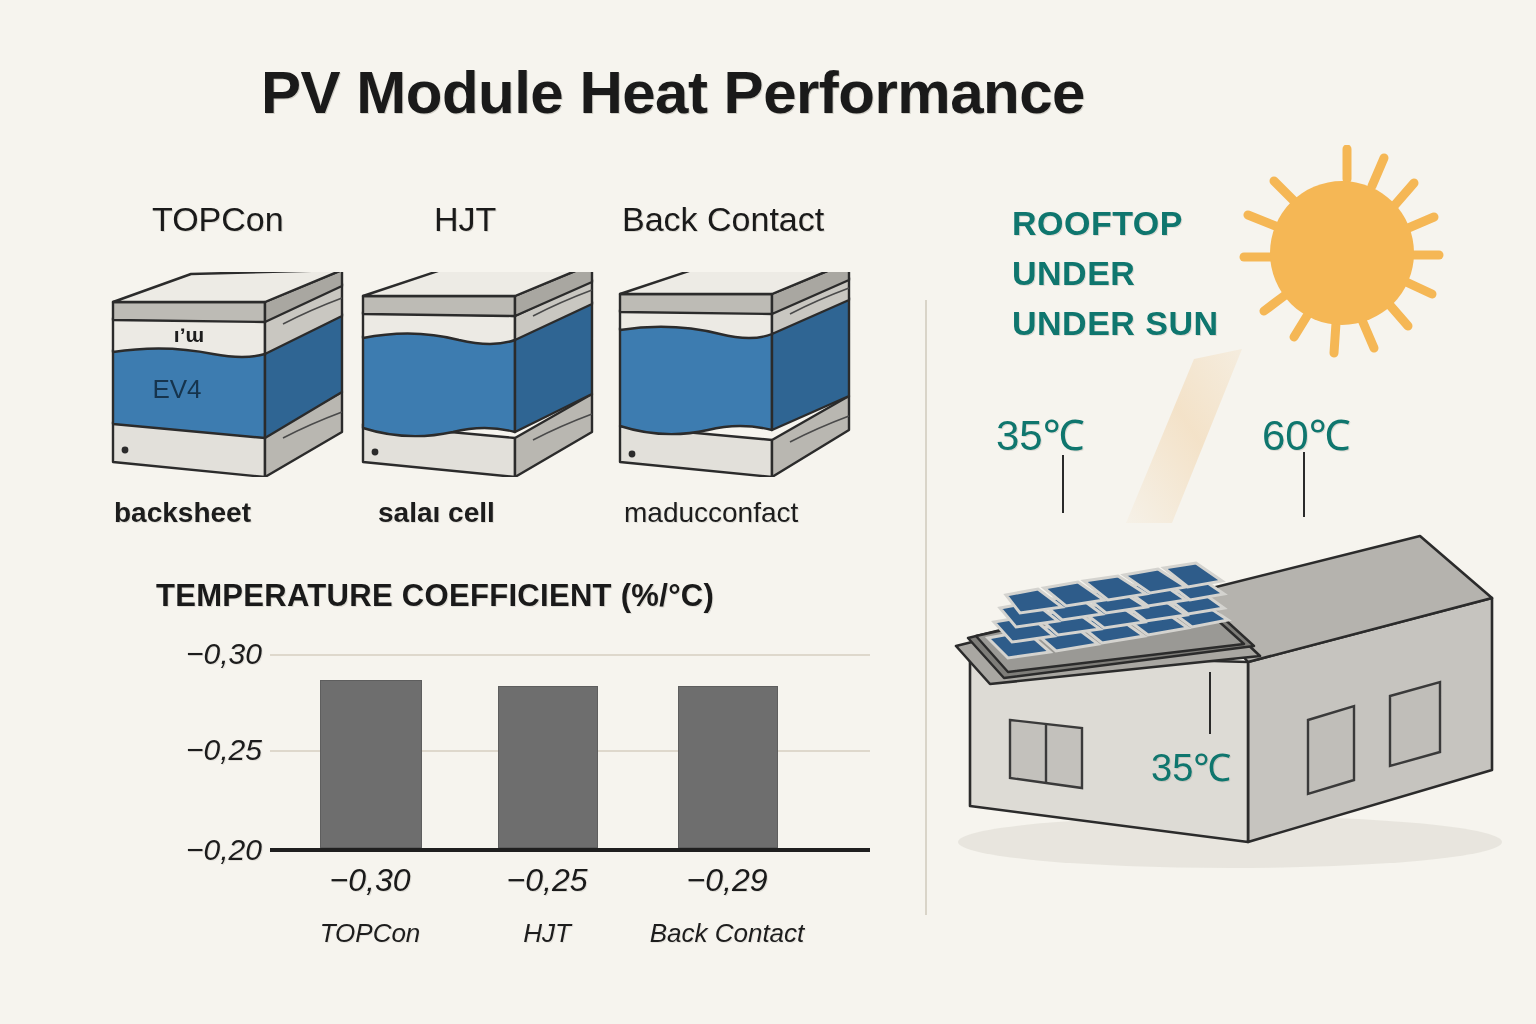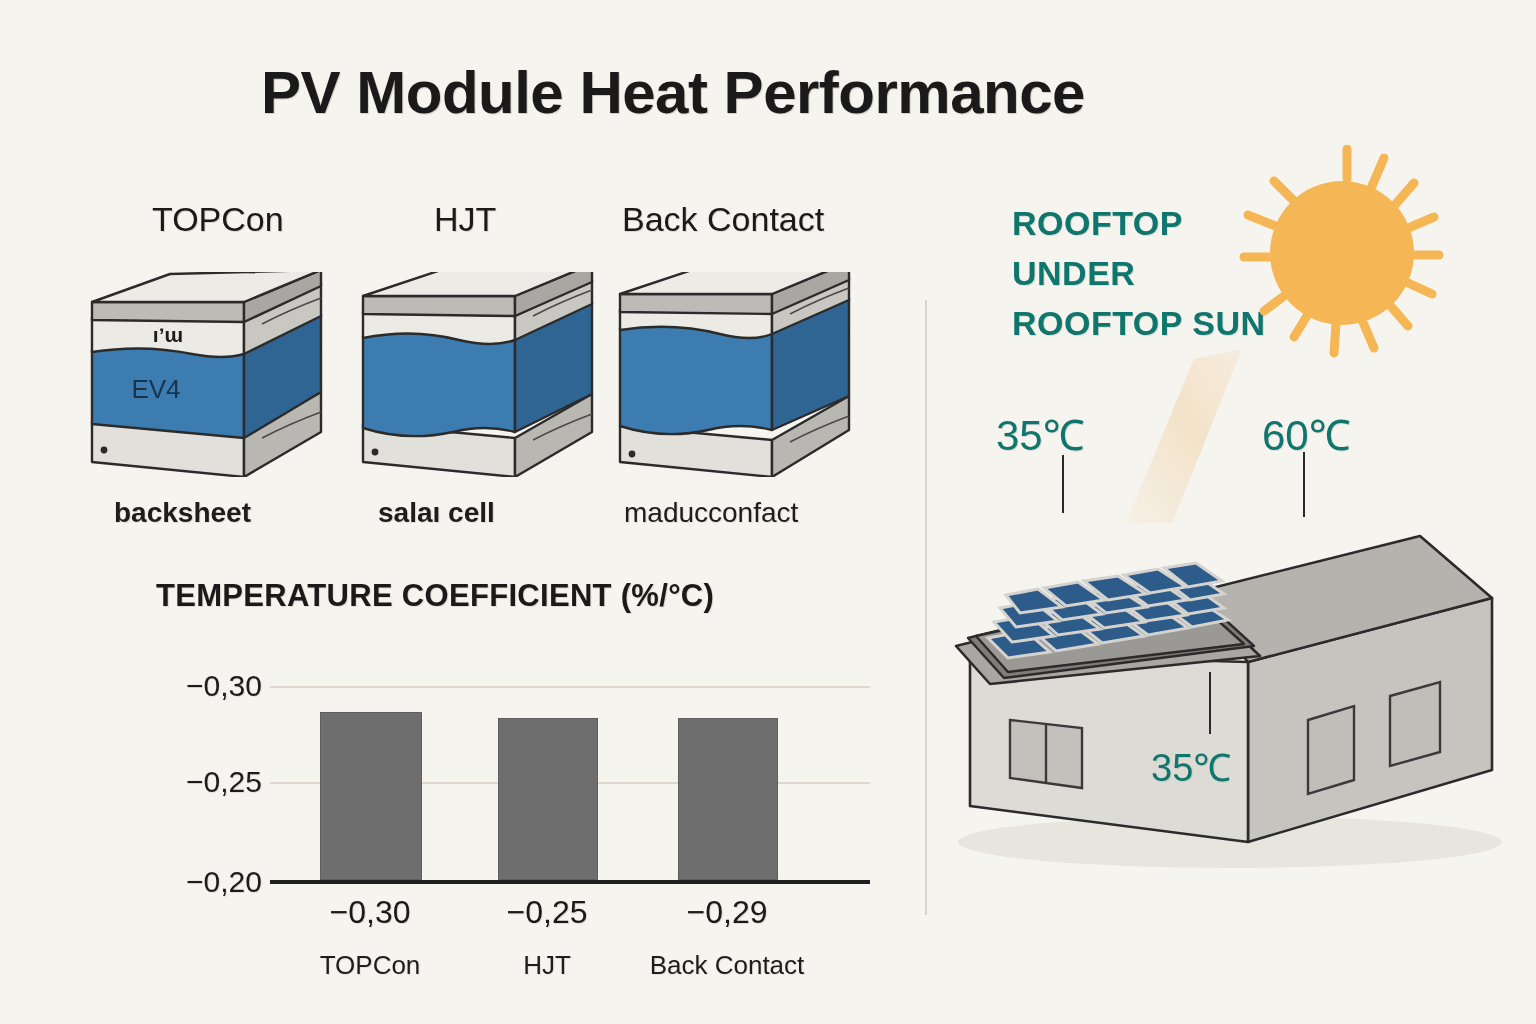--- a/index.html
+++ b/index.html
@@ -38,42 +38,42 @@
     font-size:34px;font-weight:400;color:#1a1a1a;
     text-shadow:1px 1px 0 rgba(120,115,105,.22);
     white-space:nowrap;
   }
   #lbl-topcon{left:152px;top:200px;}
   #lbl-hjt{left:434px;top:200px;}
   #lbl-bc{left:622px;top:200px;}
 
   
   .cube{width:245px;height:205px;}
-  #cube1{left:84px;top:272px;}
+  #cube1{left:105px;top:272px;}
   #cube2{left:355px;top:272px;}
   #cube3{left:612px;top:272px;}
   .cube svg{display:block;width:245px;height:205px;}
 
   
   .sub-label{
     font-size:28px;color:#1d1d1d;white-space:nowrap;
     text-shadow:1px 1px 0 rgba(120,115,105,.18);
   }
   #sub1{left:114px;top:497px;font-weight:bold;}
   #sub2{left:378px;top:497px;font-weight:700;}
   #sub3{left:624px;top:497px;}
 
   
   #chart-title{
     left:156px;top:578px;
     font-size:31px;font-weight:700;letter-spacing:.3px;
     color:#1a1a1a;white-space:nowrap;
     text-shadow:1px 1px 0 rgba(120,115,105,.2);
   }
-  #plot{left:150px;top:672px;width:720px;height:225px;}
+  #plot{left:150px;top:640px;width:720px;height:225px;font-style:italic;}
   .ytick{
     position:absolute;right:0;
     font-size:30px;color:#1c1c1c;white-space:nowrap;
     transform:translateY(-50%);
     text-shadow:1px 1px 0 rgba(120,115,105,.15);
   }
   .ylabels{position:absolute;left:0;top:0;width:112px;height:225px;}
   .gridline{position:absolute;left:120px;right:0;height:2px;background:#ded8cc;}
   .axisline{position:absolute;left:120px;right:0;height:4px;background:#1f1f1f;}
   .bar{
@@ -227,21 +227,21 @@
     <div class="bar-value" style="left:507px;top:222px;width:140px;">−0,29</div>
 
     <div class="bar-cat" style="left:150px;top:278px;width:140px;">TOPCon</div>
     <div class="bar-cat" style="left:327px;top:278px;width:140px;">HJT</div>
     <div class="bar-cat" style="left:497px;top:278px;width:160px;">Back Contact</div>
   </div>
 
   <div class="abs" id="scene-caption">
     <div>ROOFTOP</div>
     <div>UNDER</div>
-    <div>ROOFTOP SUN</div>
+    <div>UNDER SUN</div>
   </div>
 
   <div class="abs" id="sun">
     <svg viewBox="0 0 218 215" xmlns="http://www.w3.org/2000/svg">
       <g stroke="#F5B755" stroke-width="9" stroke-linecap="round">
         <line x1="109" y1="4" x2="109" y2="34"></line>
         <line x1="146" y1="13" x2="134" y2="41"></line>
         <line x1="176" y1="38" x2="156" y2="61"></line>
         <line x1="196" y1="72" x2="168" y2="84"></line>
         <line x1="201" y1="110" x2="171" y2="110"></line>

